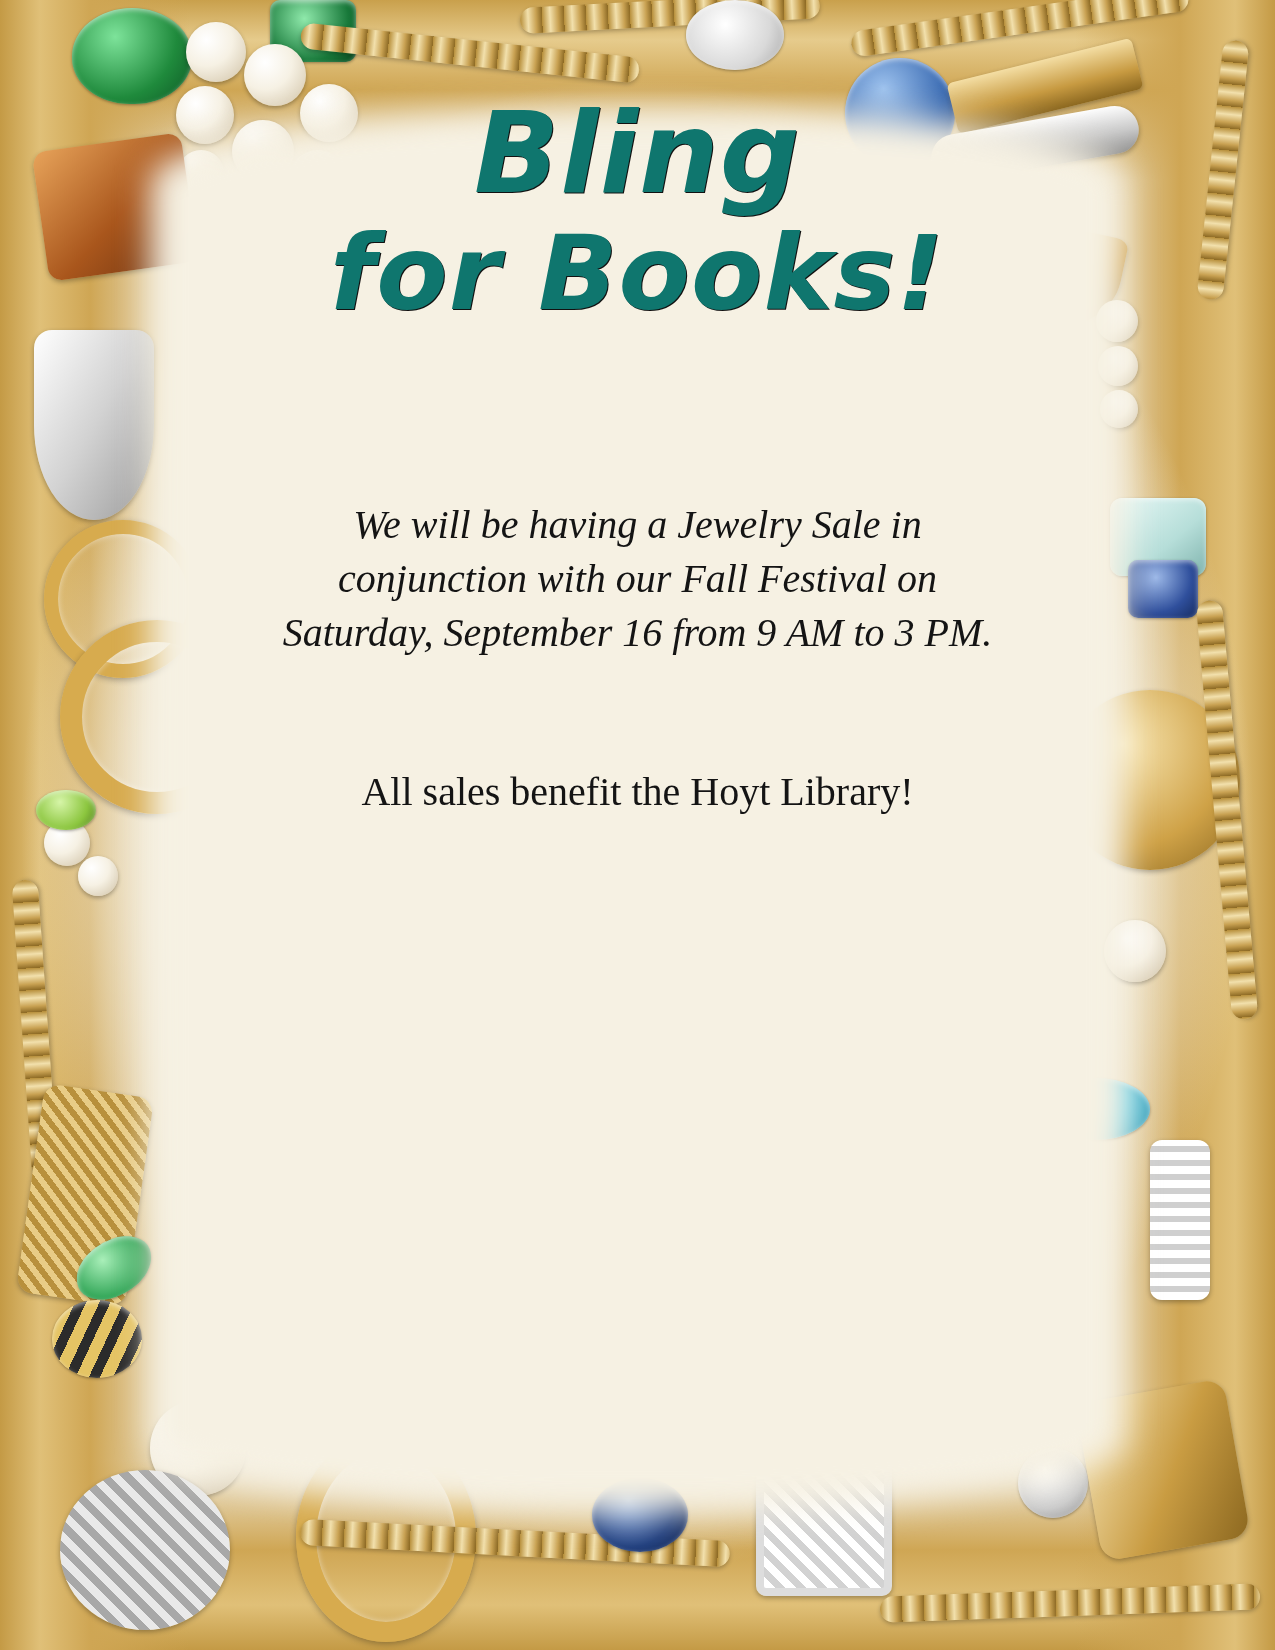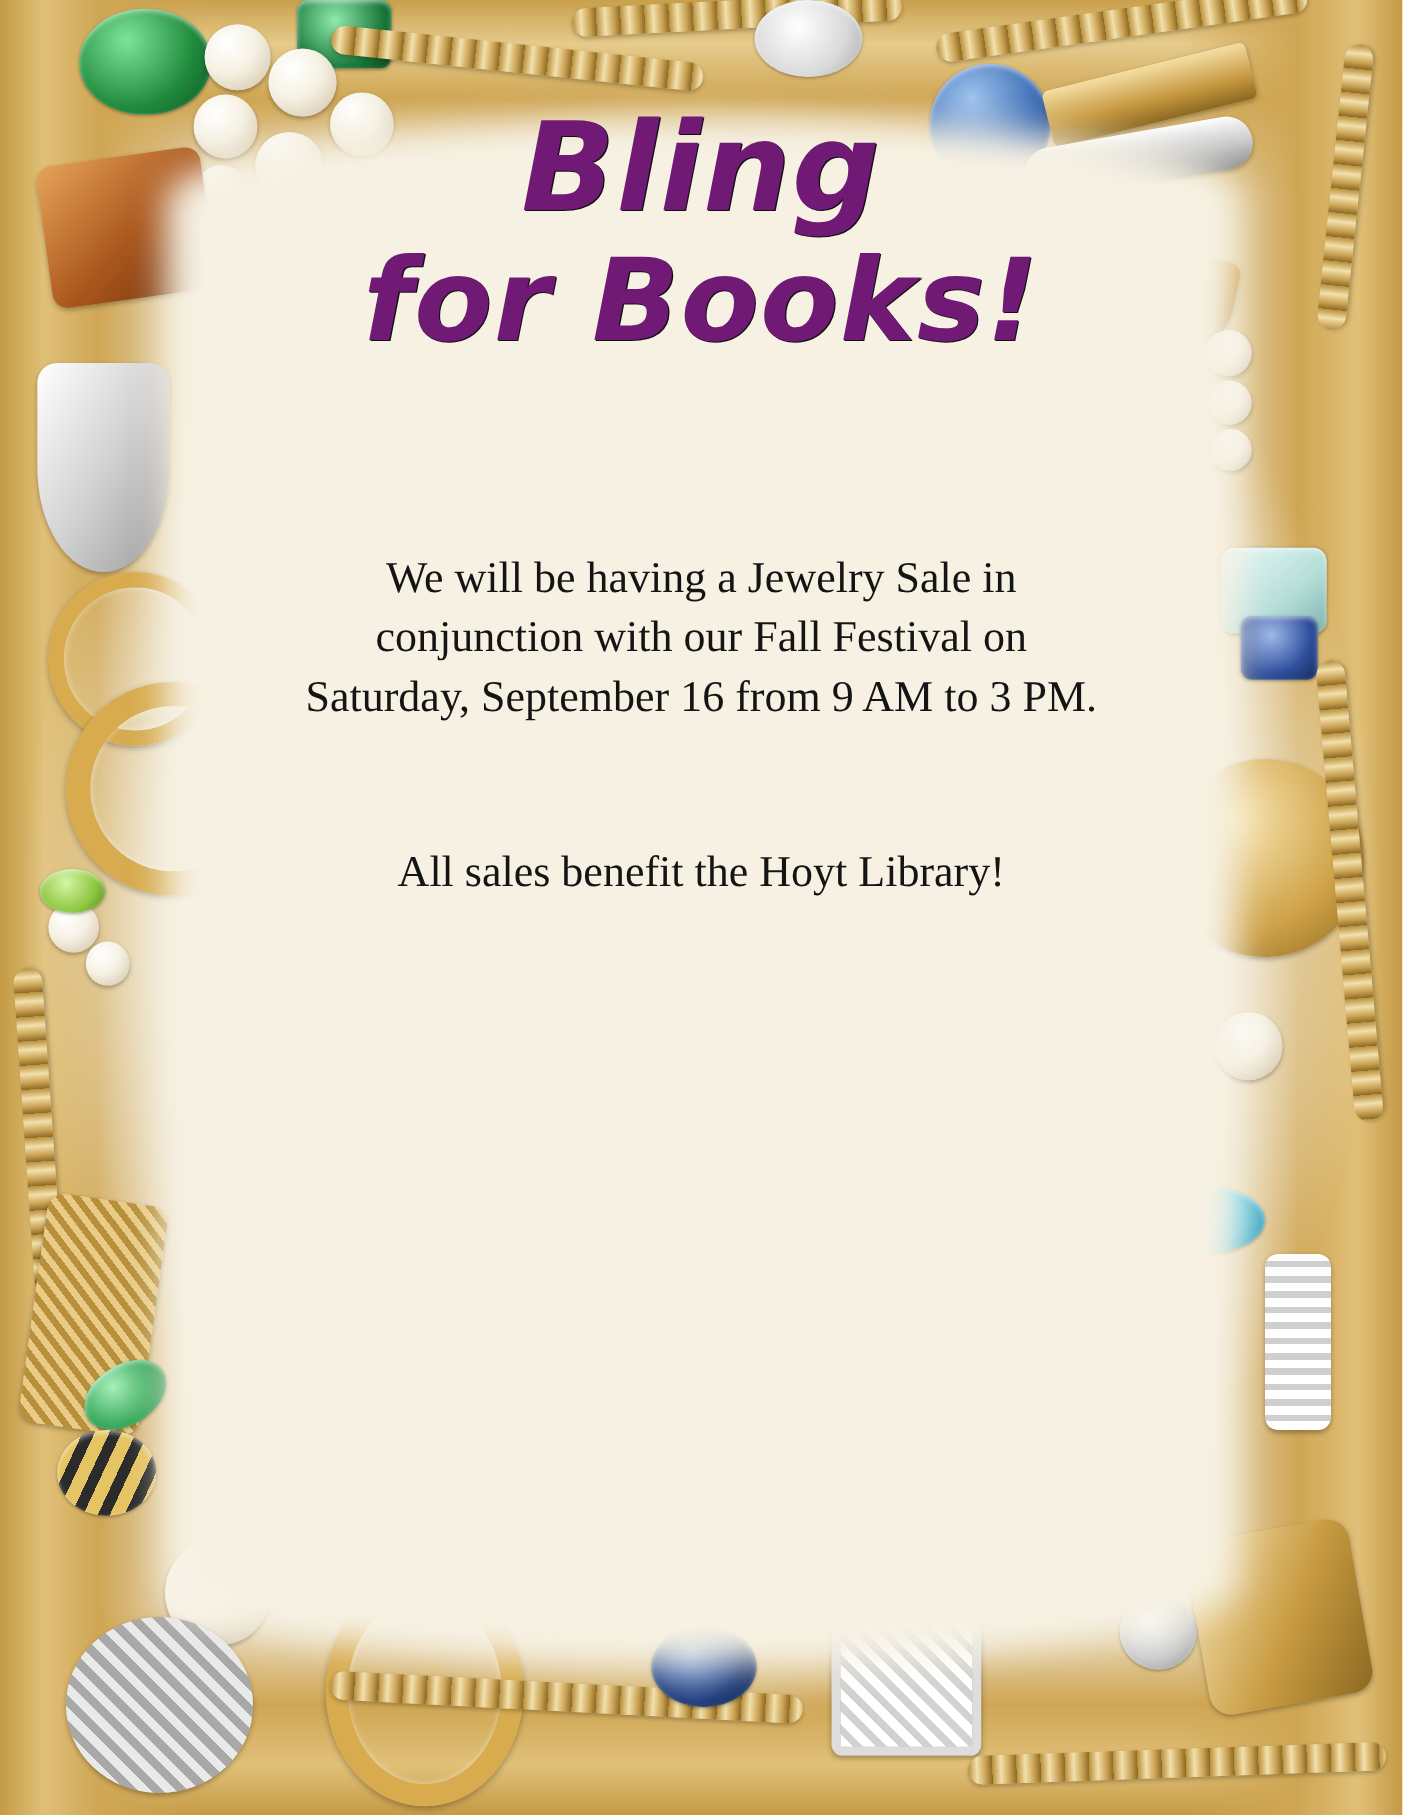--- a/index.html
+++ b/index.html
@@ -87,21 +87,21 @@
     text-align: center;
   }
   .title {
     margin: 0;
     padding-top: 96px;
     font-family: "DejaVu Sans", sans-serif;
     font-weight: bold;
     font-style: italic;
     font-size: 112px;
     line-height: 1.02;
-    color: #701a75;
+    color: #0f766e;
     letter-spacing: 1px;
     text-shadow: 1px 1px 0 #111;
   }
   .title .line2 { display: block; font-size: 104px; margin-top: 10px; }
 
   .body-block {
     margin: 0 auto;
     width: 880px;
     color: #1a1a1a;
   }
@@ -189,21 +189,21 @@
 
   <div class="content">
     <h1 class="title">
       <span>Bling</span>
       <span class="line2">for Books!</span>
     </h1>
 
     <div class="body-block">
       <div class="sp-2"></div>
       <div class="sp-3"></div>
-      <p class="para wide" style="white-space:pre-line;margin-left:-40px;">We will be having a Jewelry Sale in
+      <p class="para wide" style="white-space:pre-line;margin-left:-40px;font-style:italic;">We will be having a Jewelry Sale in
 conjunction with our Fall Festival on
 Saturday, September 16 from 9 AM to 3 PM.</p>
       <div class="sp-4"></div>
       <div class="sp-5"></div>
       <p class="para" style="white-space:pre-line">All sales benefit the Hoyt Library!</p>
     </div>
   </div>
 
 </div>
 

